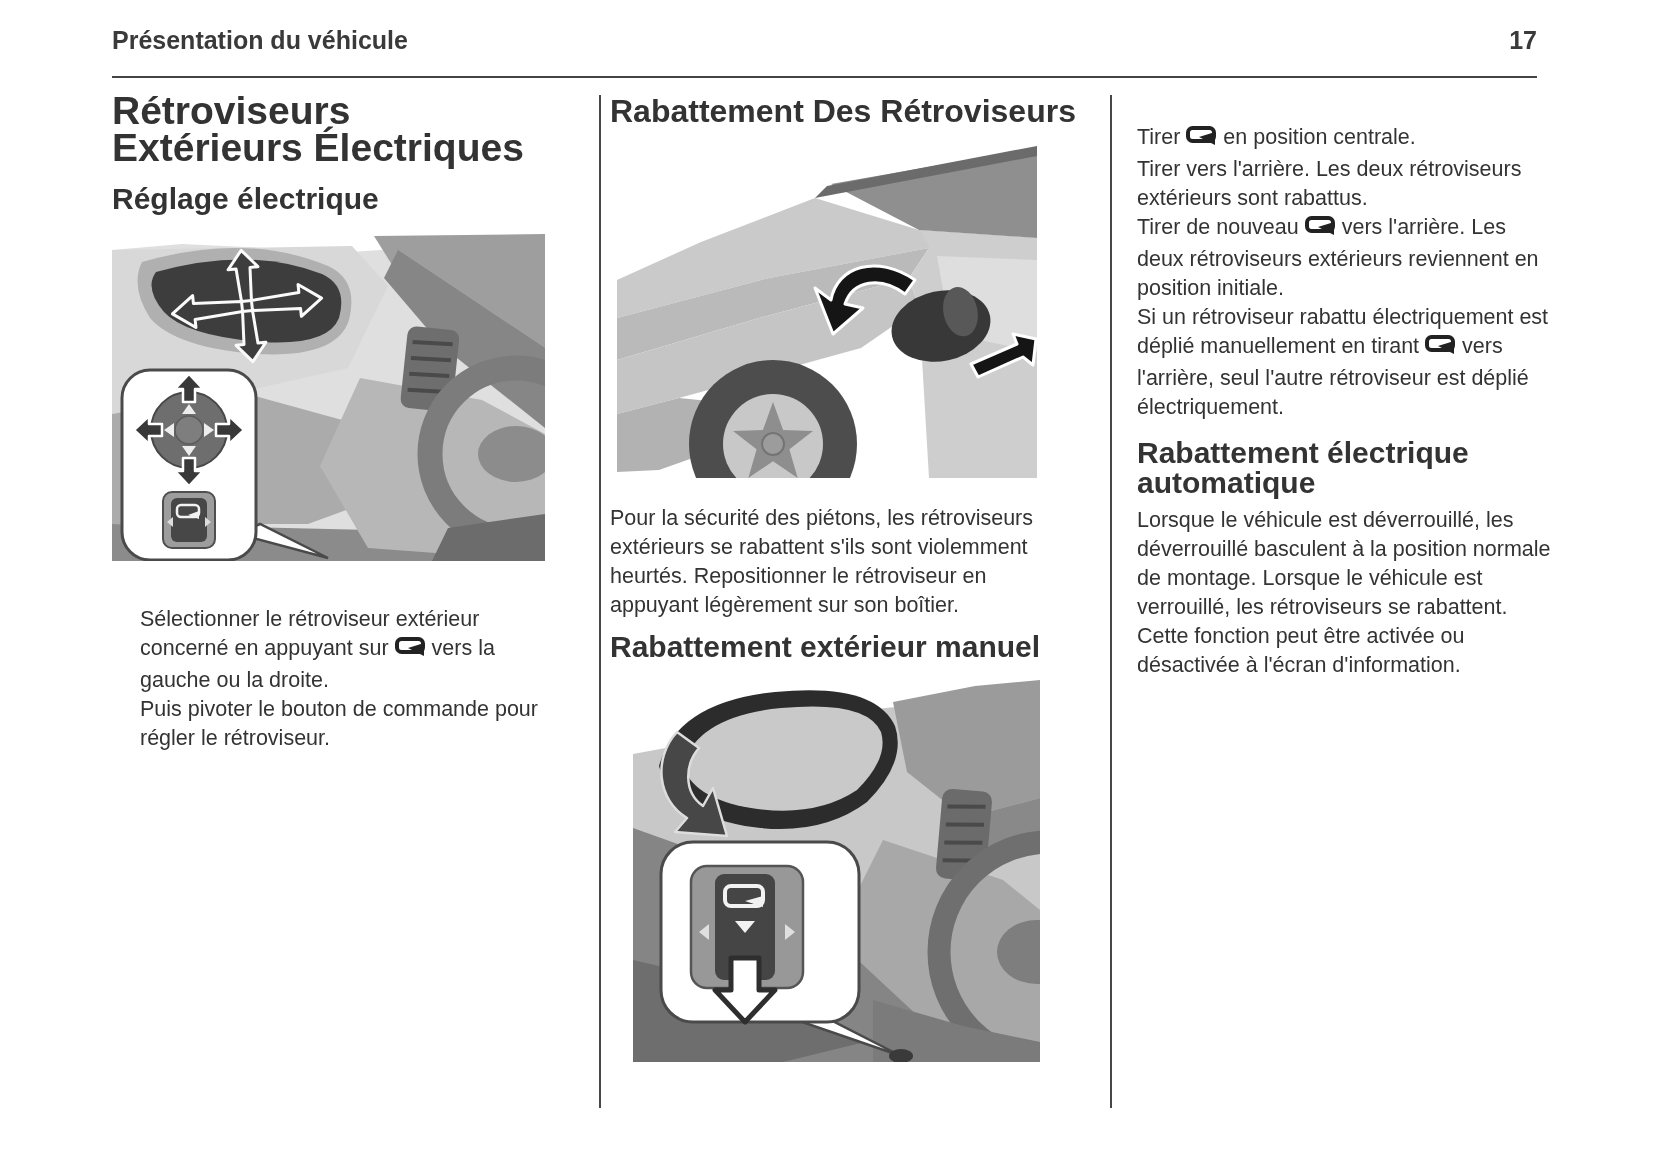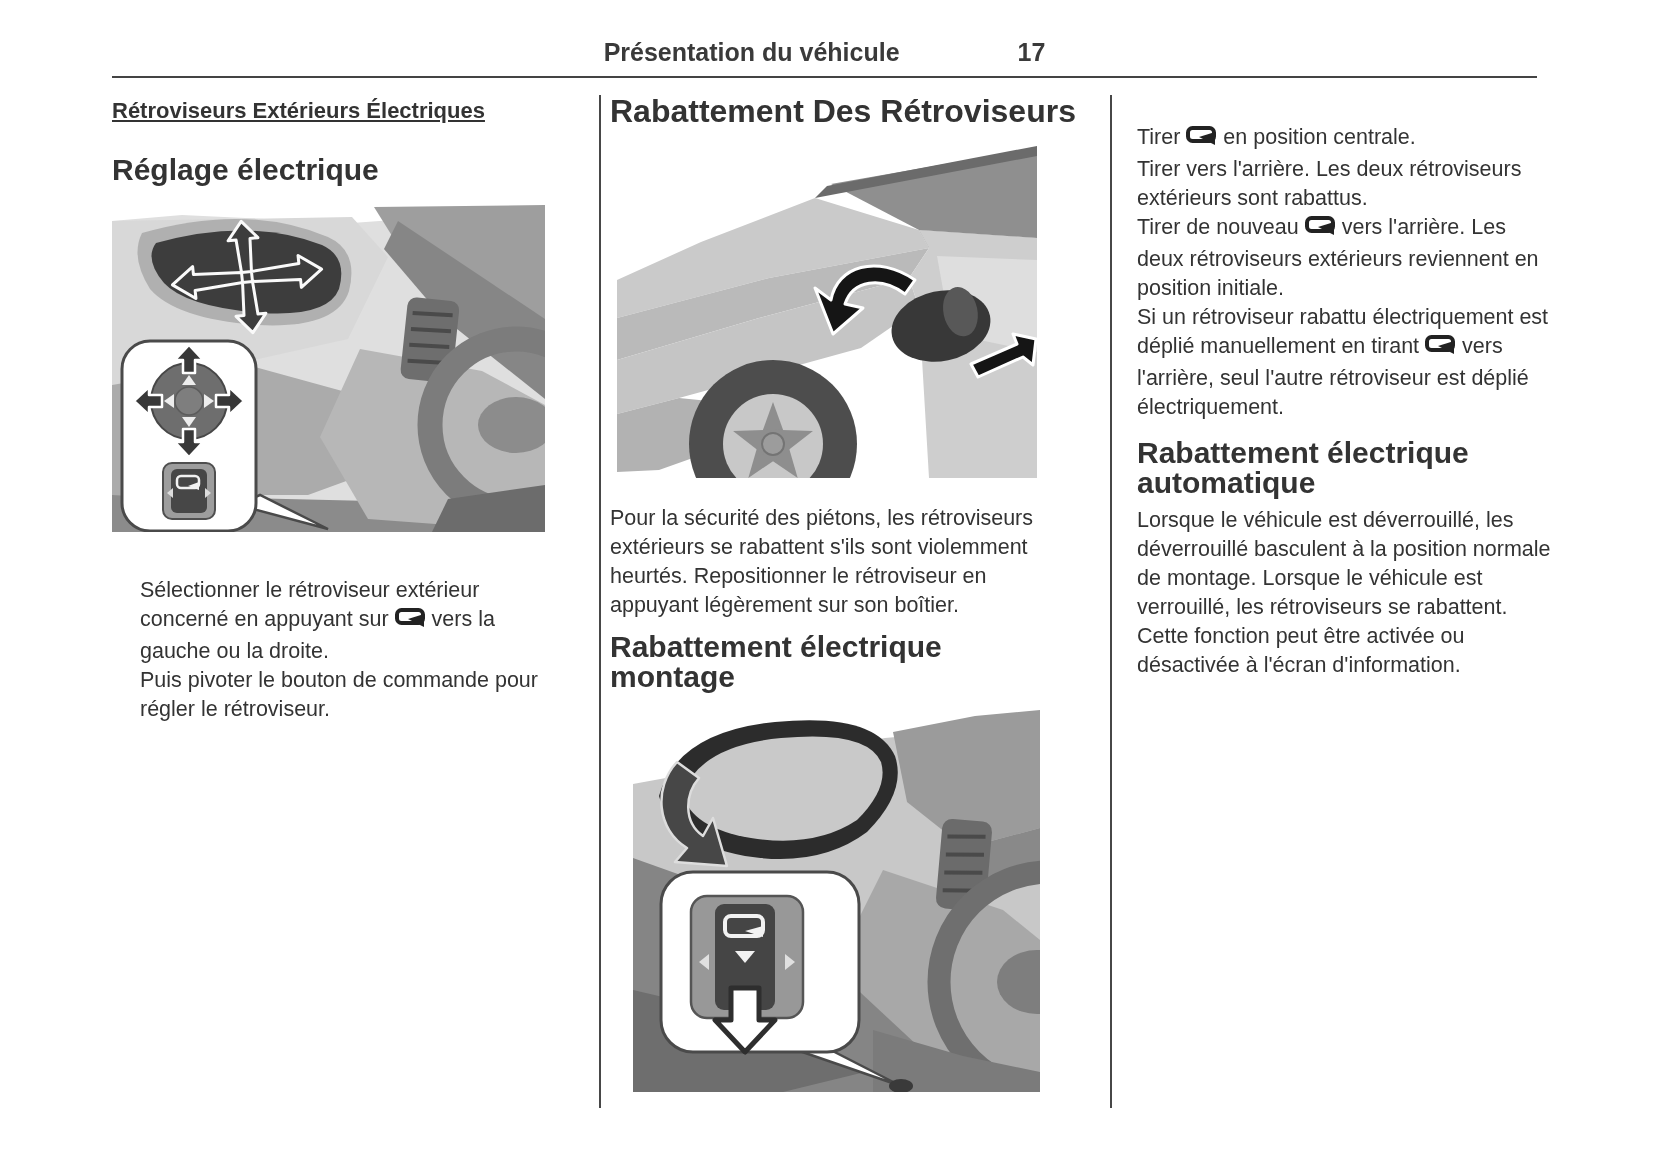--- a/index.html
+++ b/index.html
@@ -1,33 +1,33 @@
 <!DOCTYPE html>
 <html><head>
 <meta charset="utf-8">
 <style>
   html,body{margin:0;padding:0;background:#ffffff;}
   .page{
     position:relative;width:1653px;height:1165px;background:#ffffff;
     font-family:"Liberation Sans","DejaVu Sans",sans-serif;color:#333333;overflow:hidden;
   }
-  .header-row{position:absolute;left:112px;top:38px;width:1425px;display:flex;justify-content:center;align-items:baseline;gap:118px;}
+  .header-row{position:absolute;left:112px;top:26px;width:1425px;display:flex;justify-content:space-between;align-items:baseline;gap:118px;}
   .header-title{font-size:25px;font-weight:bold;color:#3a3a3a;}
   .header-page{font-size:25px;font-weight:bold;color:#3a3a3a;}
   .header-rule{position:absolute;left:112px;top:76px;width:1425px;height:2px;background:#444444;}
   .vdiv{position:absolute;top:95px;height:1013px;width:2px;background:#474747;}
   .vdiv.d1{left:599px;}
   .vdiv.d2{left:1110px;}
   .col{position:absolute;top:92px;}
   .col1{left:112px;width:440px;}
   .col2{left:610px;width:445px;}
   .col3{left:1137px;width:414px;}
   h1,h2,h3{margin:0;color:#333333;font-weight:bold;}
   .h1{font-size:34px;line-height:40px;margin-bottom:16px;}
-  .h2{font-size:22px;line-height:37px;margin-bottom:26px;text-decoration:underline;}
+  .h2{font-size:39px;line-height:37px;margin-bottom:18px;}
   .h3{font-size:30px;line-height:30px;margin-bottom:14px;}
   .col2-title{font-size:32px;line-height:38px;margin-bottom:10px;white-space:nowrap;}
   p{margin:0;font-size:21.5px;line-height:29px;color:#333333;}
   .col1 .bodytext{width:418px;margin-left:28px;}
   .col2 .bodytext{width:440px;margin-top:26px;}
   .col3 p{width:414px;}
   .col3 .first{margin-top:31px;}
   .col3 .h3{margin-top:16px;margin-bottom:8px;}
   .col2 .h3{margin-top:12px;margin-bottom:0;}
   figure{margin:0;padding:0;}
@@ -152,21 +152,21 @@
         <g transform="rotate(-12 324 186)">
           <ellipse cx="324" cy="186" rx="50" ry="35" fill="#383838"></ellipse>
           <ellipse cx="346" cy="176" rx="17" ry="25" fill="#585858"></ellipse>
         </g>
         <path d="M298 140 C260 114 220 126 214 160 L198 148 L216 194 L246 168 L228 164 C236 140 264 136 288 154 Z" fill="#151515" stroke="#ffffff" stroke-width="3" stroke-linejoin="round"></path>
         <path d="M354 224 L400 204 L396 194 L419 199 L416 225 L406 217 L361 237 Z" fill="#151515" stroke="#ffffff" stroke-width="3" stroke-linejoin="round"></path>
       </svg>
     </figure>
 
     <p class="bodytext">Pour la sécurité des piétons, les rétroviseurs extérieurs se rabattent s'ils sont violemment heurtés. Repositionner le rétroviseur en appuyant légèrement sur son boîtier.</p>
-    <h3 class="h3">Rabattement électrique montage</h3>
+    <h3 class="h3">Rabattement extérieur manuel</h3>
 
     <figure class="fig3">
       <svg viewBox="0 0 407 392" width="407" height="392">
         <rect width="407" height="392" fill="#c8c8c8"></rect>
         <polygon points="0,0 407,0 407,24 252,38 0,84" fill="#ffffff"></polygon>
         <polygon points="260,32 342,16 407,10 407,128 332,148 274,102" fill="#9b9b9b"></polygon>
         <polygon points="332,148 407,128 407,168 350,178" fill="#898989"></polygon>
         <polygon points="250,170 370,210 407,240 407,392 240,330 210,250" fill="#a8a8a8"></polygon>
         <g>
           <path d="M26 96 Q44 32 142 22 Q242 12 262 56 Q274 92 234 132 Q186 168 112 156 Q38 142 26 96 Z" fill="#2c2c2c"></path>

